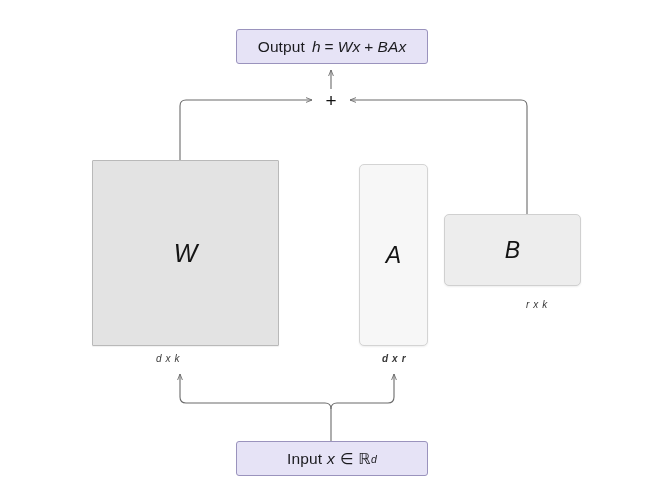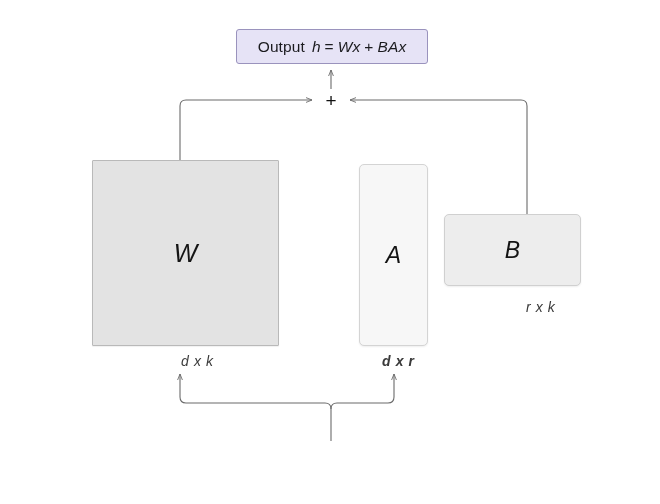--- a/index.html
+++ b/index.html
@@ -114,26 +114,26 @@
     border: 1px solid #d0d0d0;
     border-radius: 5px;
     font-size: 23px;
     box-shadow: 0 1px 2px rgba(0,0,0,0.07);
   }
 
   
   .dim {
     position: absolute;
     font-style: italic;
-    font-size: 14px;
+    font-size: 10px;
     color: #3a3a3a;
     letter-spacing: 0.6px;
     white-space: nowrap;
   }
-  #dim-w { left: 181px; top: 353px; }
+  #dim-w { left: 156px; top: 353px; }
   #dim-a { left: 382px; top: 353px; font-weight: bold; }
   #dim-b { left: 526px; top: 299px; }
 
   
   #plus-sign {
     position: absolute;
     left: 322px;
     top: 91px;
     width: 18px;
     height: 18px;
@@ -186,20 +186,30 @@
     <span style="display:inline-block;width:4px"></span>
     <span class="opsym">=</span>
     <span style="display:inline-block;width:4px"></span>
     <span class="mvar">Wx</span>
     <span style="display:inline-block;width:4px"></span>
     <span class="opsym">+</span>
     <span style="display:inline-block;width:4px"></span>
     <span class="mvar">BAx</span>
   </div>
 
+  <div class="io-box" id="input-box">
+    <span class="io-label">Input</span>
+    <span style="display:inline-block;width:5px"></span>
+    <span class="mvar">x</span>
+    <span style="display:inline-block;width:5px"></span>
+    <span class="opsym">∈</span>
+    <span style="display:inline-block;width:5px"></span>
+    <span class="bbR">ℝ</span>
+      <span class="sup">d</span>
+  </div>
 
   <div class="matrix" id="matrix-w">
     <span>W</span>
   </div>
 
   <div class="matrix" id="matrix-a">
     <span>A</span>
   </div>
 
   <div class="matrix" id="matrix-b">

